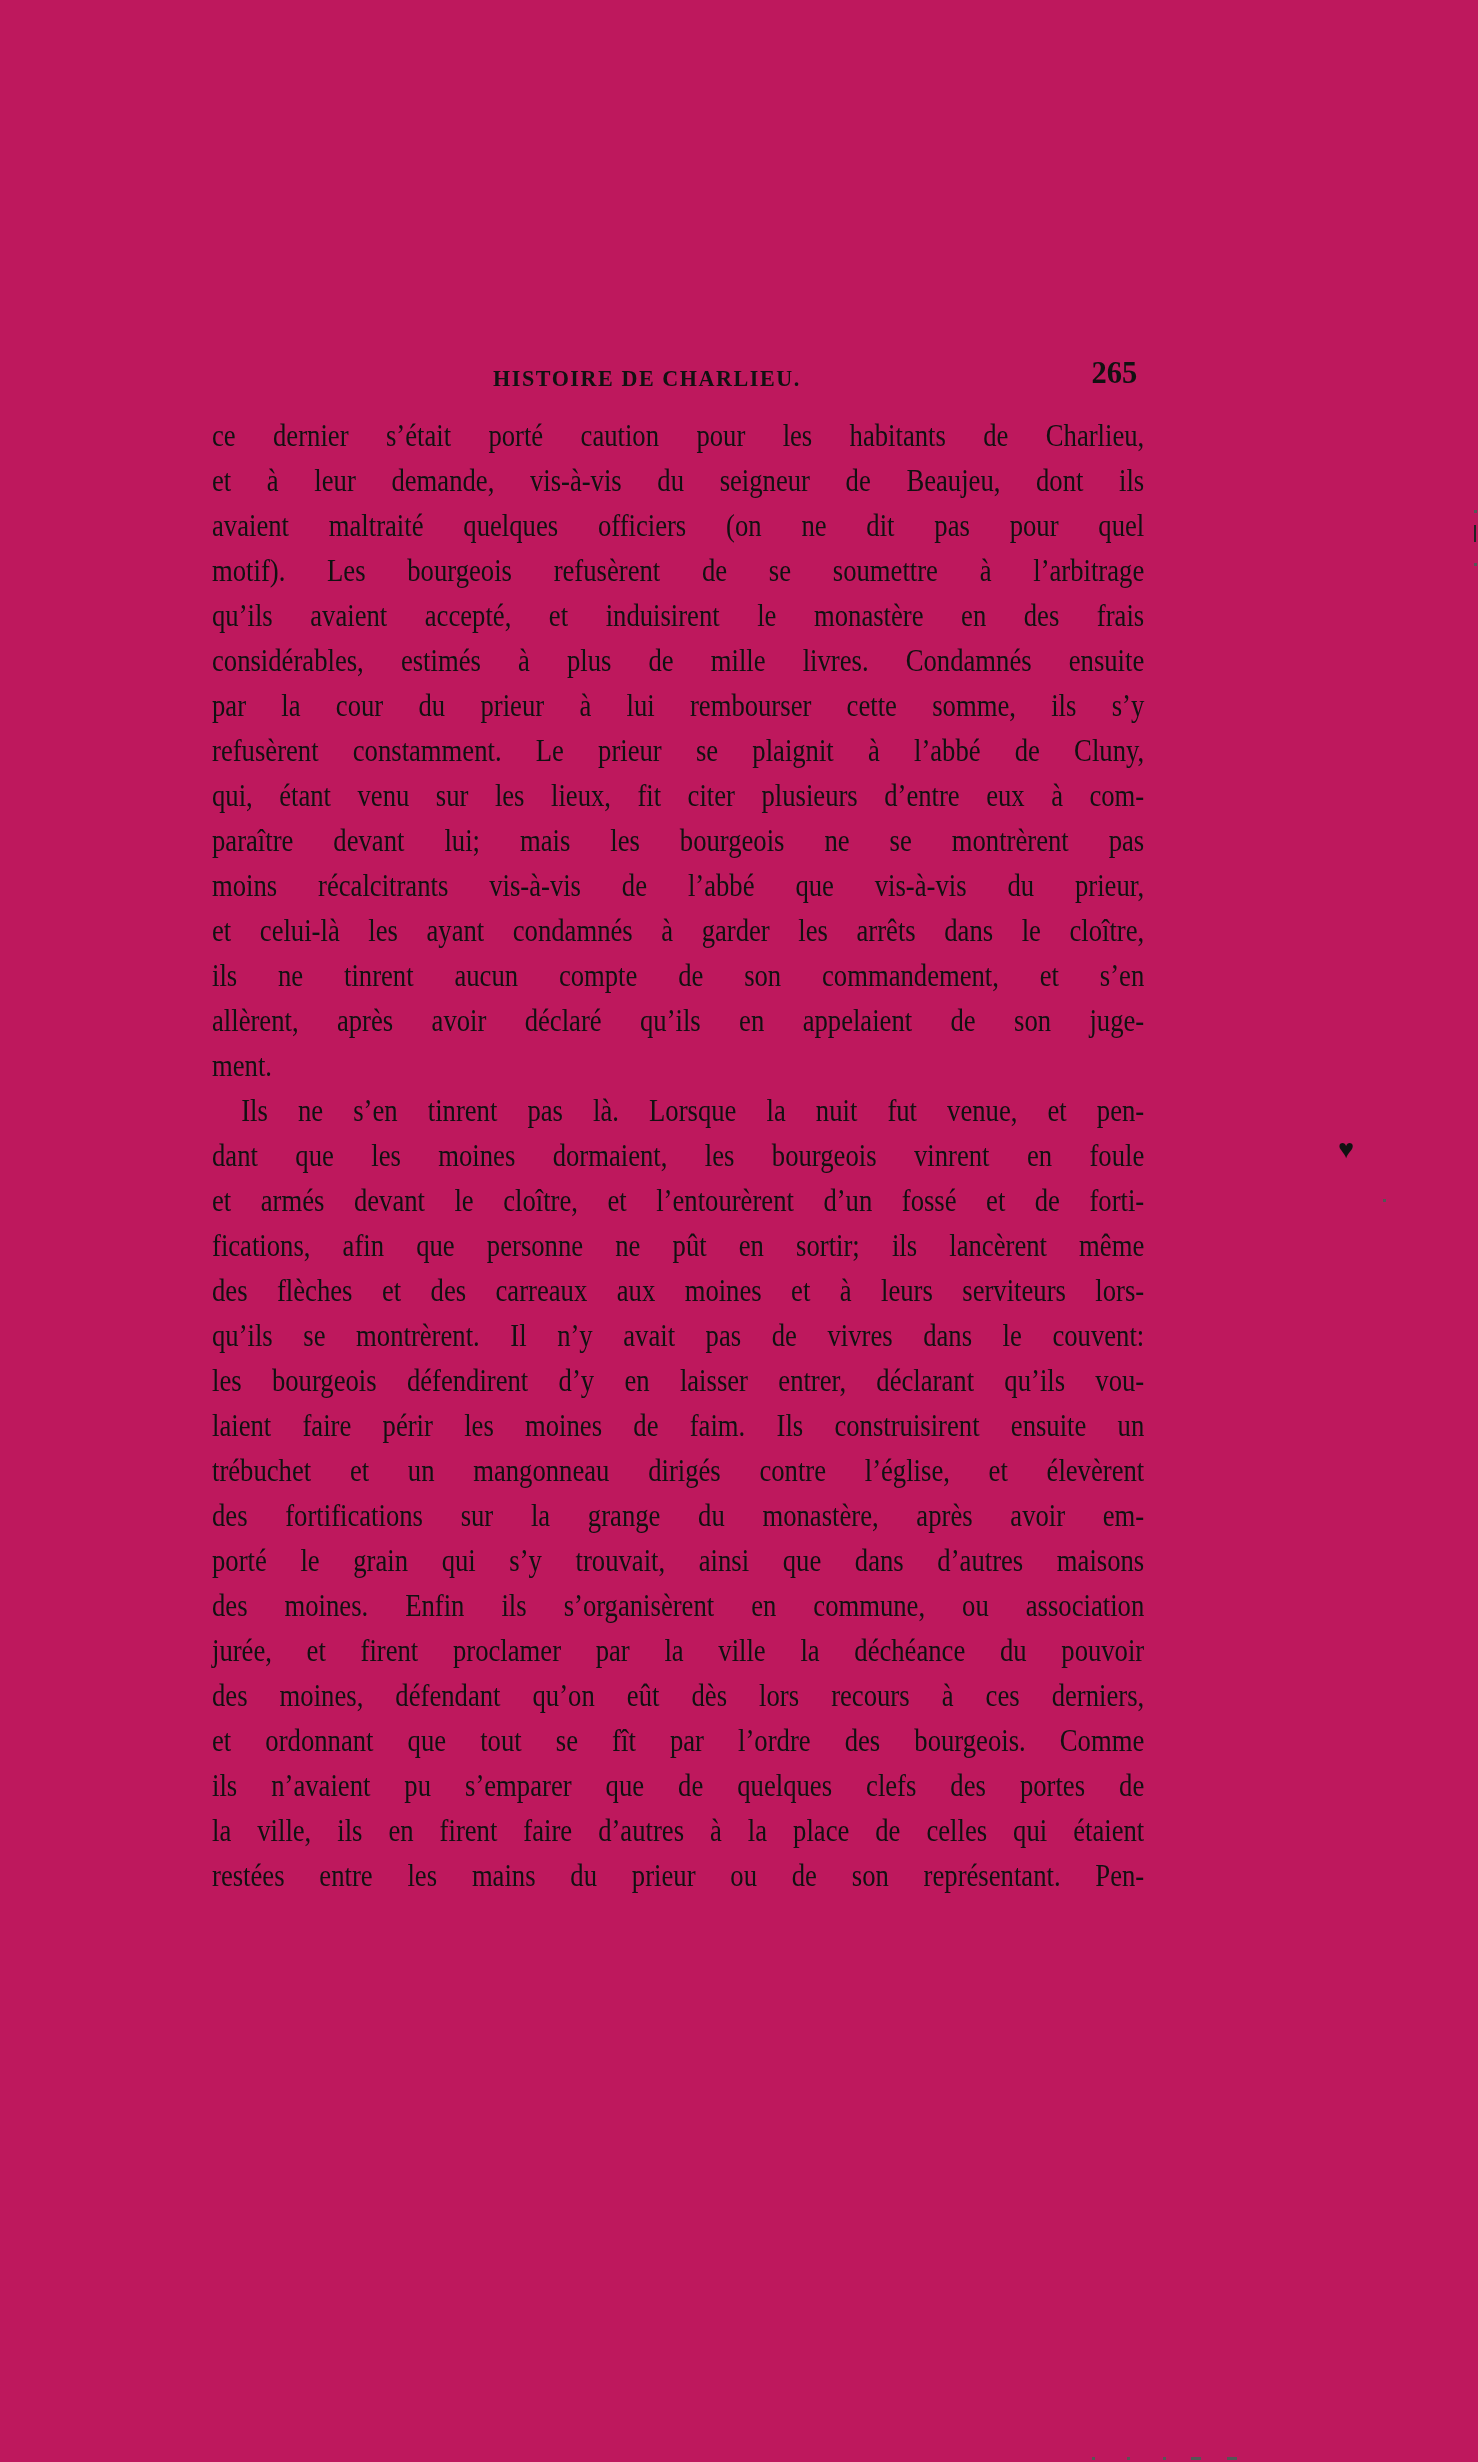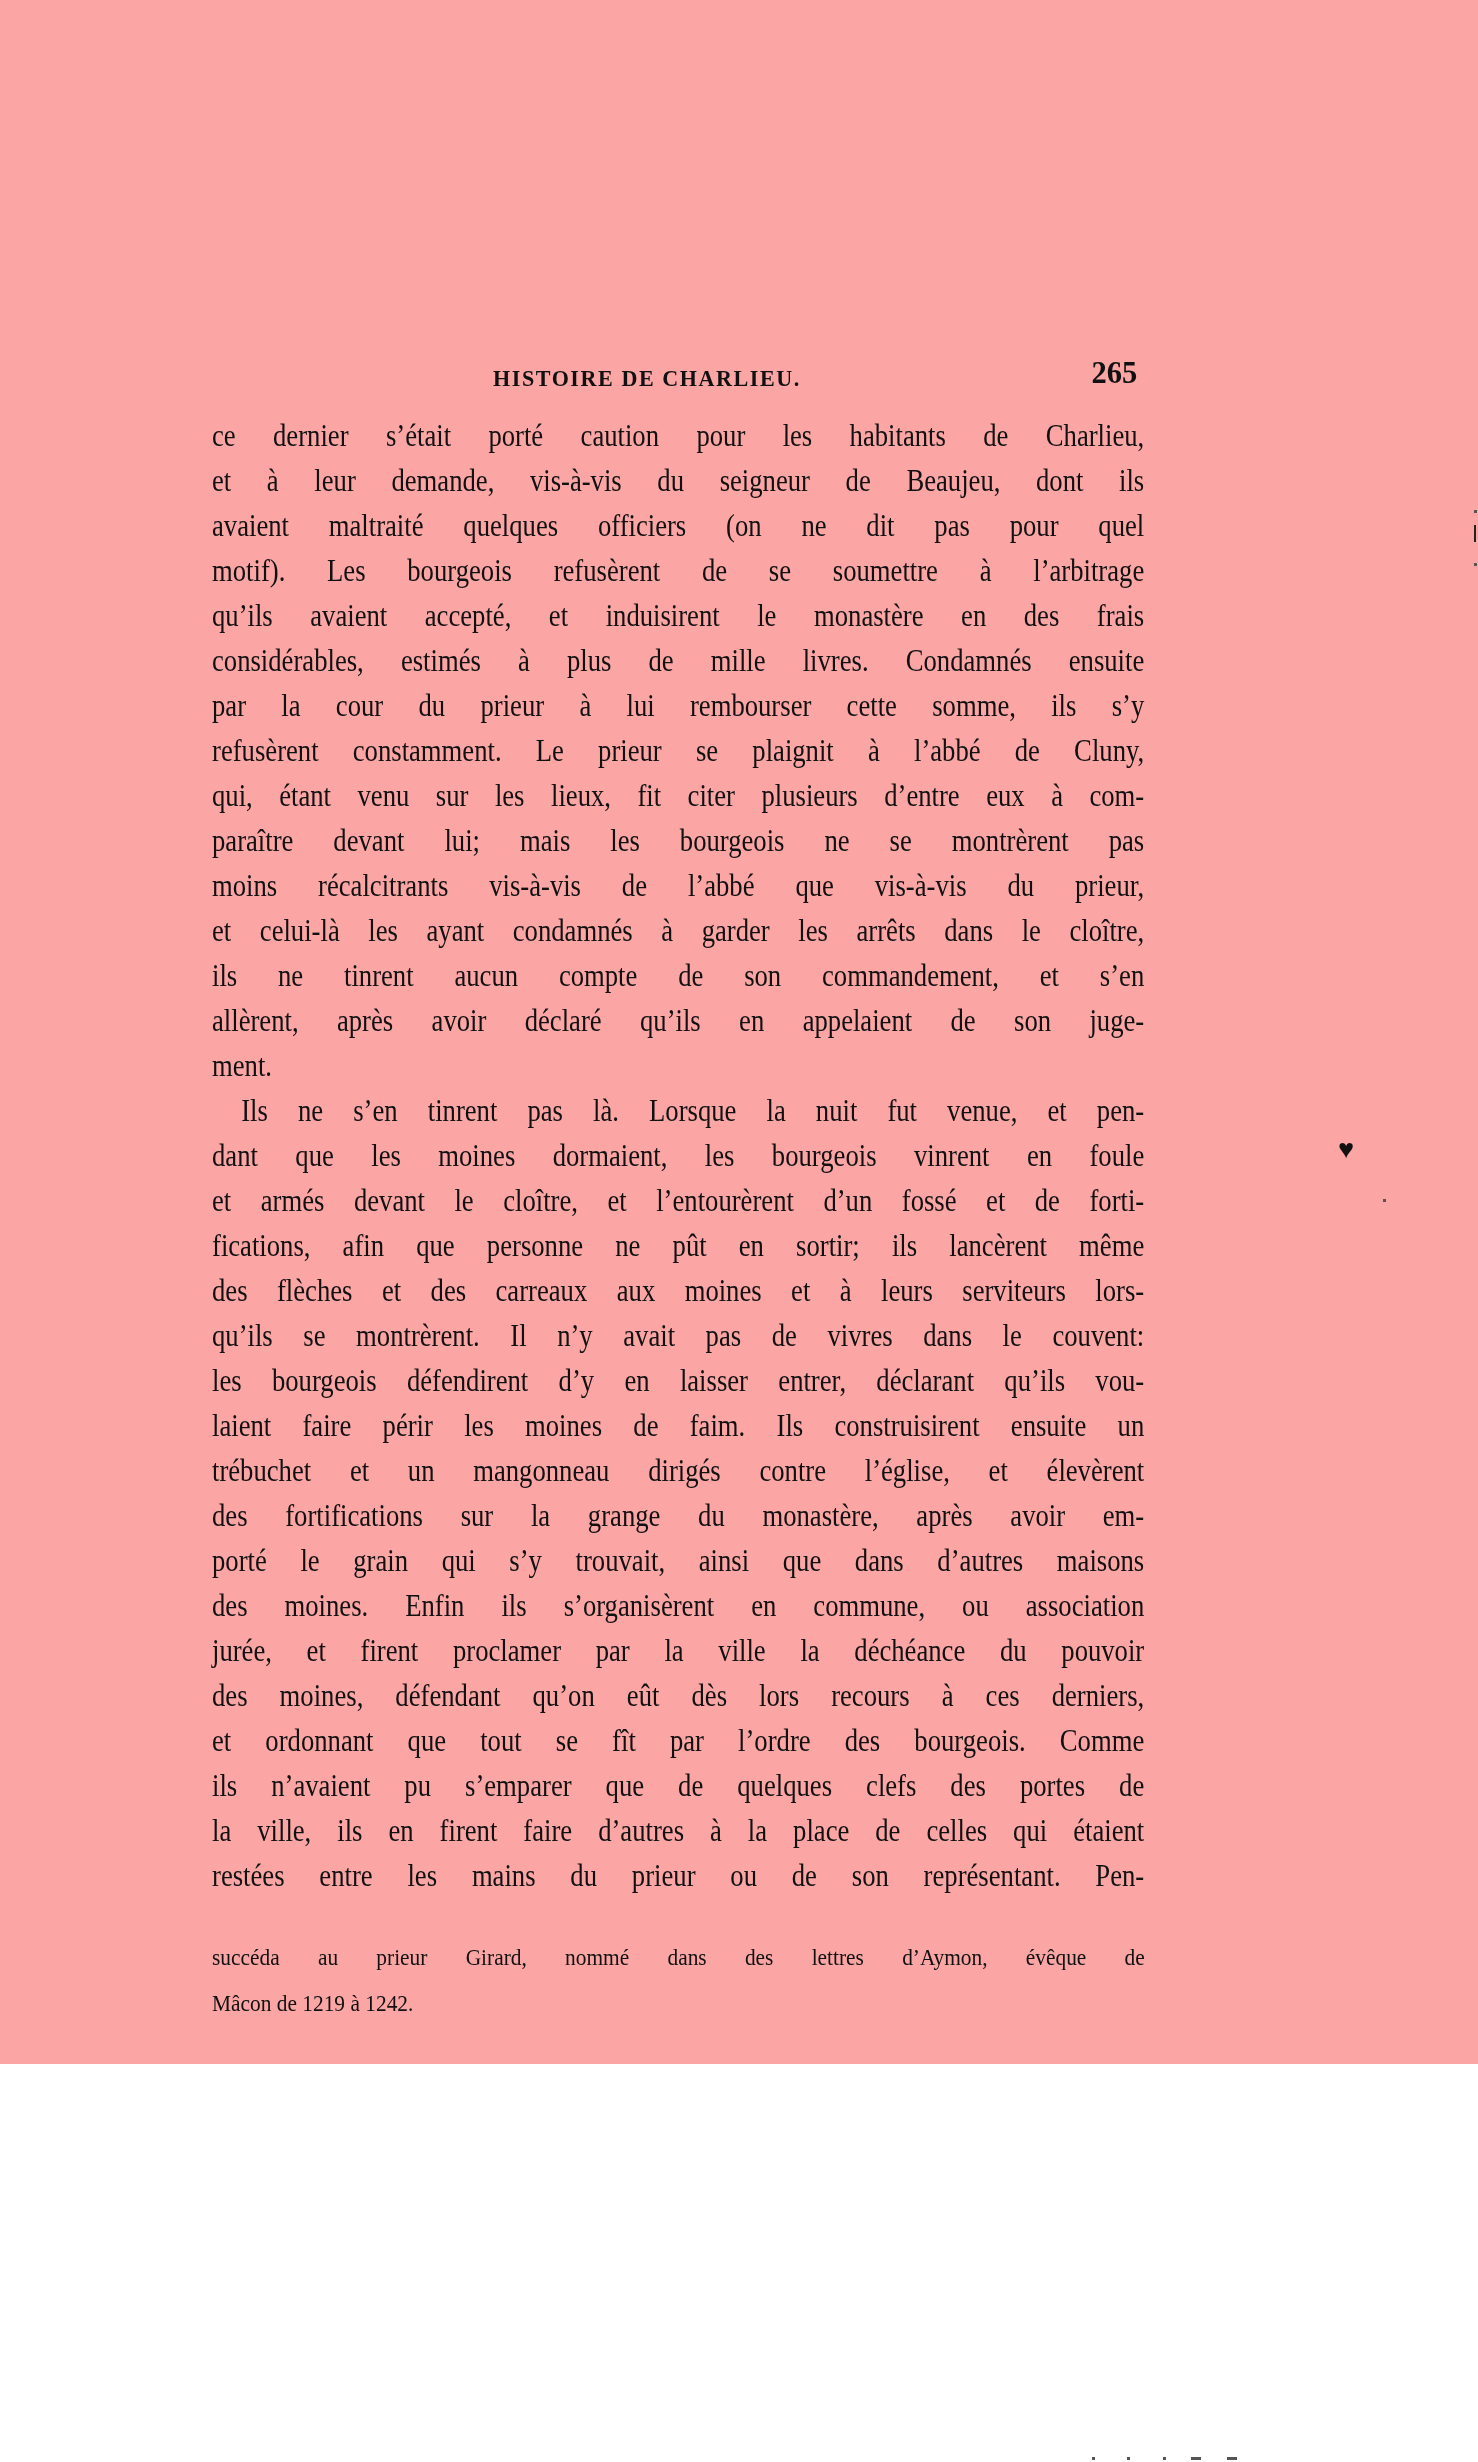--- a/index.html
+++ b/index.html
@@ -11,22 +11,22 @@
       width: 1478px;
       height: 2462px;
       position: relative;
       overflow: hidden;
       color: #111111;
       font-family: "Liberation Serif", "DejaVu Serif", serif;
     }
     .page {
       position: absolute;
       left: 0; top: 0;
-      width: 1478px; height: 2064px;
-      background: #fca5a5;
+      width: 1478px; height: 2462px;
+      background: #be185d;
     }
     .running-head {
       position: absolute;
       top: 356px;
       left: 212px;
       width: 932px;
       height: 42px;
     }
     .running-title {
       position: absolute;
@@ -155,24 +155,20 @@
     <span class="line">porté le grain qui s’y trouvait, ainsi que dans d’autres maisons</span>
     <span class="line">des moines. Enfin ils s’organisèrent en commune, ou association</span>
     <span class="line">jurée, et firent proclamer par la ville la déchéance du pouvoir</span>
     <span class="line">des moines, défendant qu’on eût dès lors recours à ces derniers,</span>
     <span class="line">et ordonnant que tout se fît par l’ordre des bourgeois. Comme</span>
     <span class="line">ils n’avaient pu s’emparer que de quelques clefs des portes de</span>
     <span class="line">la ville, ils en firent faire d’autres à la place de celles qui étaient</span>
     <span class="line">restées entre les mains du prieur ou de son représentant. Pen-</span>
   </div>
 
-  <div class="footnote">
-    <span class="fn-line">succéda au prieur Girard, nommé dans des lettres d’Aymon, évêque de</span>
-    <span class="fn-line last">Mâcon de 1219 à 1242.</span>
-  </div>
 
   <div class="margin-bar"></div>
   <div class="margin-mark">♥</div>
 
   <div class="speck" style="left:1383px;top:1199px;"></div>
   <div class="speck" style="left:1474px;top:510px;"></div>
   <div class="speck" style="left:1474px;top:563px;"></div>
   <div class="speck" style="left:1092px;top:2457px;"></div>
   <div class="speck" style="left:1127px;top:2457px;"></div>
   <div class="speck" style="left:1163px;top:2457px;"></div>

